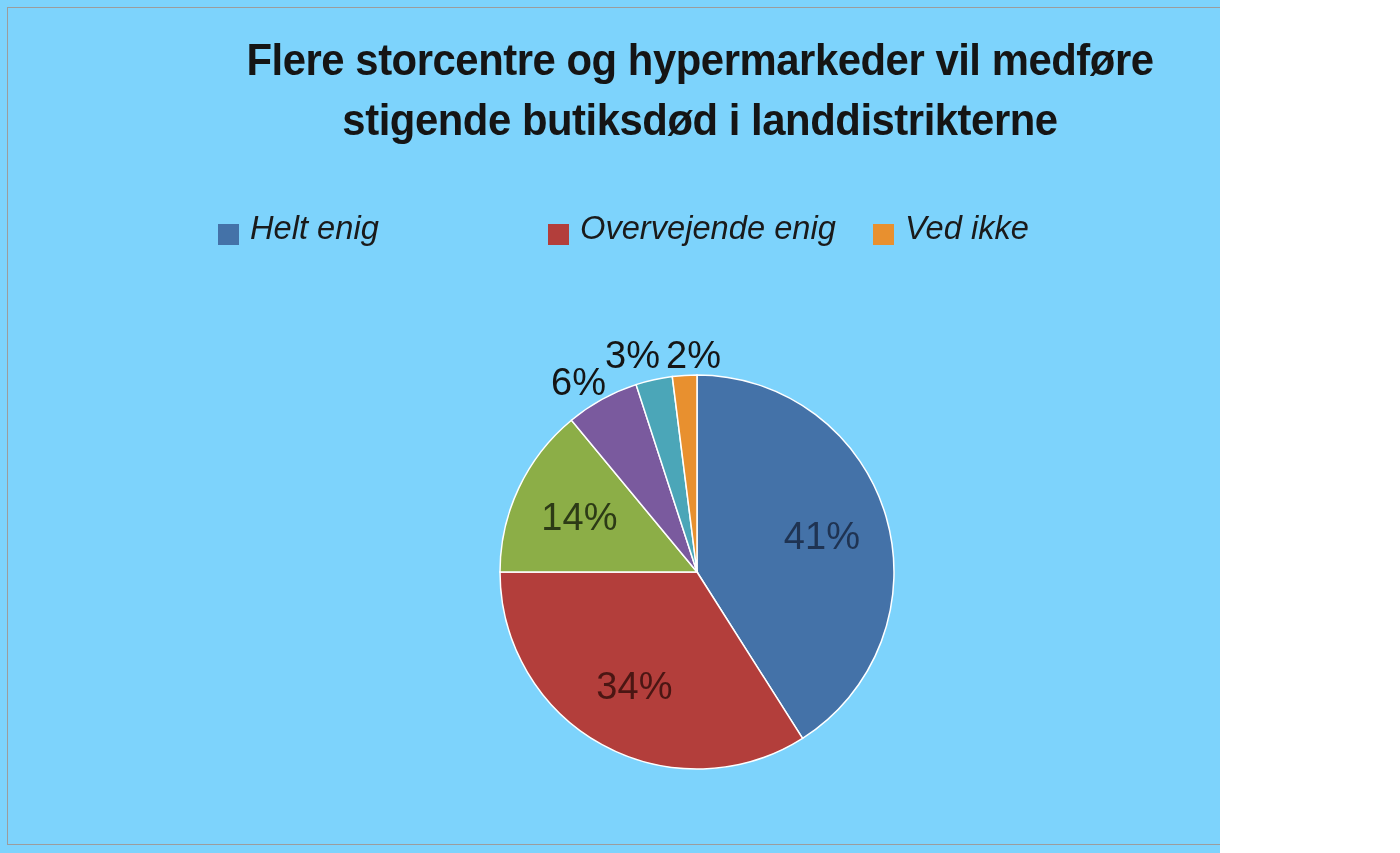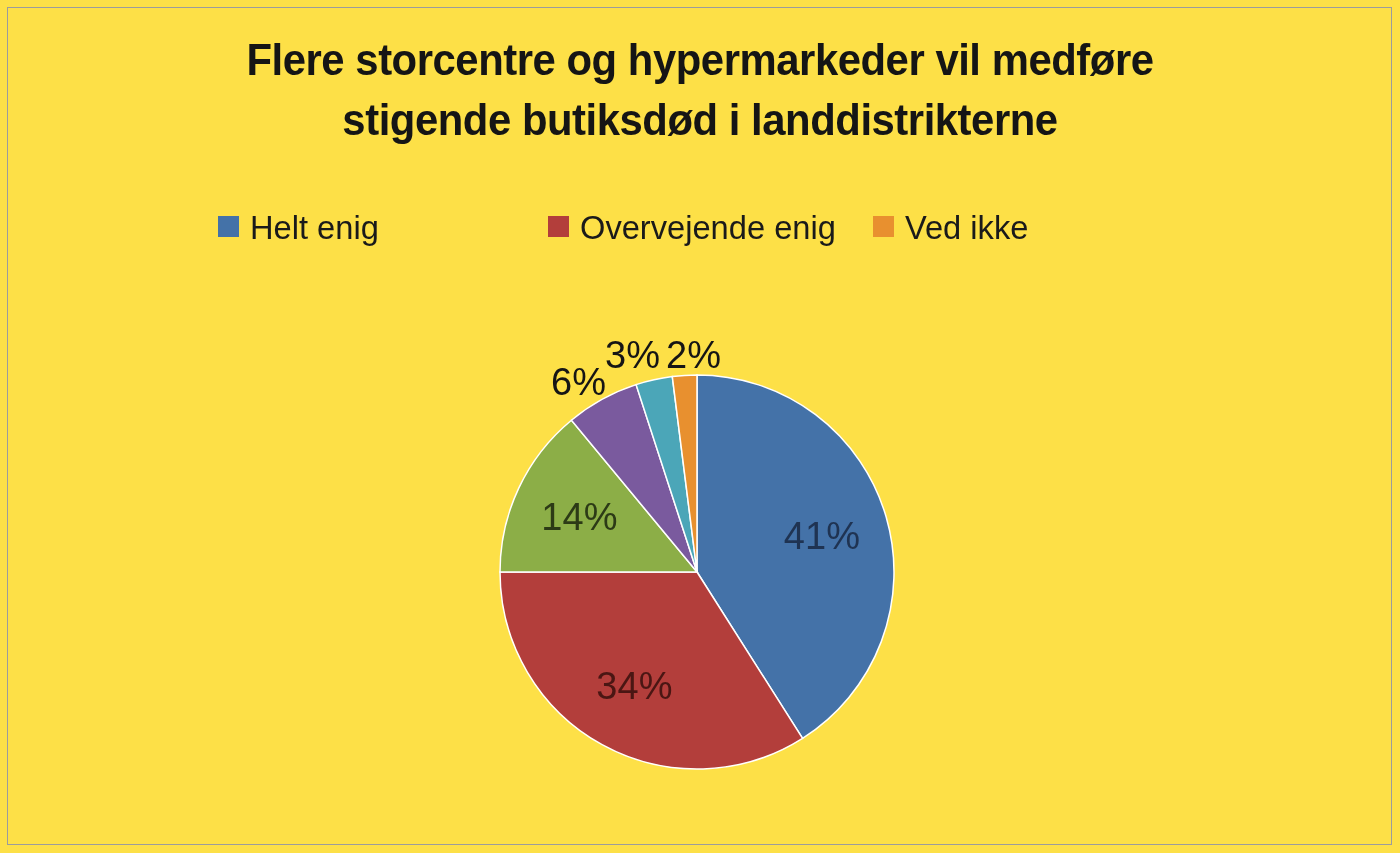--- a/index.html
+++ b/index.html
@@ -7,23 +7,23 @@
     margin: 0;
     padding: 0;
     background: #ffffff;
   }
   body {
     font-family: "Liberation Sans", sans-serif;
   }
 
   .page {
     position: relative;
-    width: 1400px;
+    width: 1220px;
     height: 853px;
-    background: #fde047;
+    background: #7dd3fc;
     overflow: hidden;
   }
 
   
   .frame {
     position: absolute;
     left: 7px;
     top: 7px;
     width: 1385px;
     height: 838px;
@@ -56,22 +56,23 @@
     left: 218px;
     top: 196px;
     width: 930px;
     display: grid;
     grid-template-columns: 330px 325px 275px;
     grid-auto-rows: 61px;
     align-items: center;
   }
   .legend-item {
     display: flex;
-    align-items: center;
+    align-items: flex-end;
     gap: 11px;
+    font-style: italic;
   }
   .legend-swatch {
     width: 21px;
     height: 21px;
     flex: 0 0 21px;
     display: block;
   }
   .legend-label {
     font-family: "Liberation Sans", sans-serif;
     font-size: 34px;

